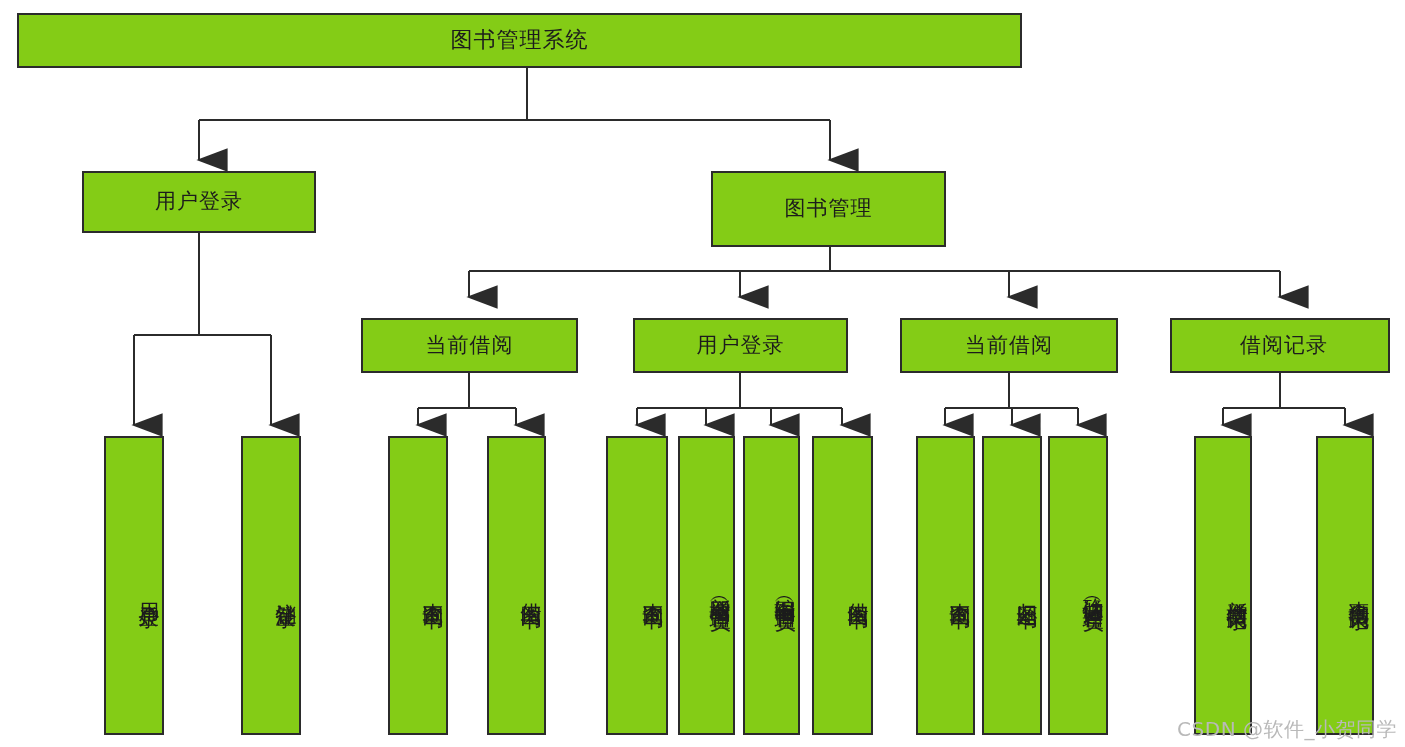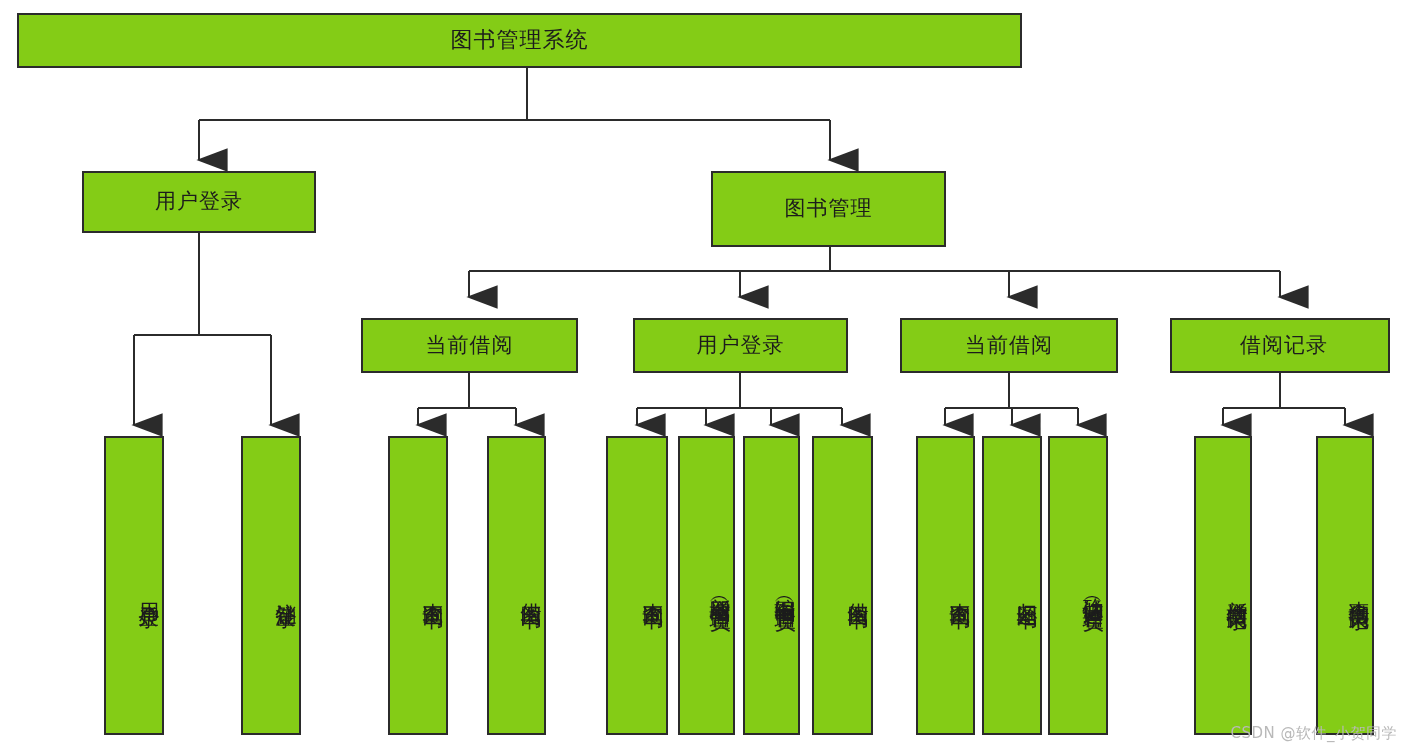--- a/index.html
+++ b/index.html
@@ -58,21 +58,21 @@
     text-orientation: upright;
     display: block;
   }
   .node.root {
     font-size: 22px;
   }
   #watermark {
     position: absolute;
     right: 8px;
     bottom: 4px;
-    font-size: 15px;
+    font-size: 20px;
     color: #b9b9b9;
     letter-spacing: 0.5px;
     white-space: nowrap;
     z-index: 5;
   }
 </style>
 </head>
 <body>
 
 <div id="canvas">

